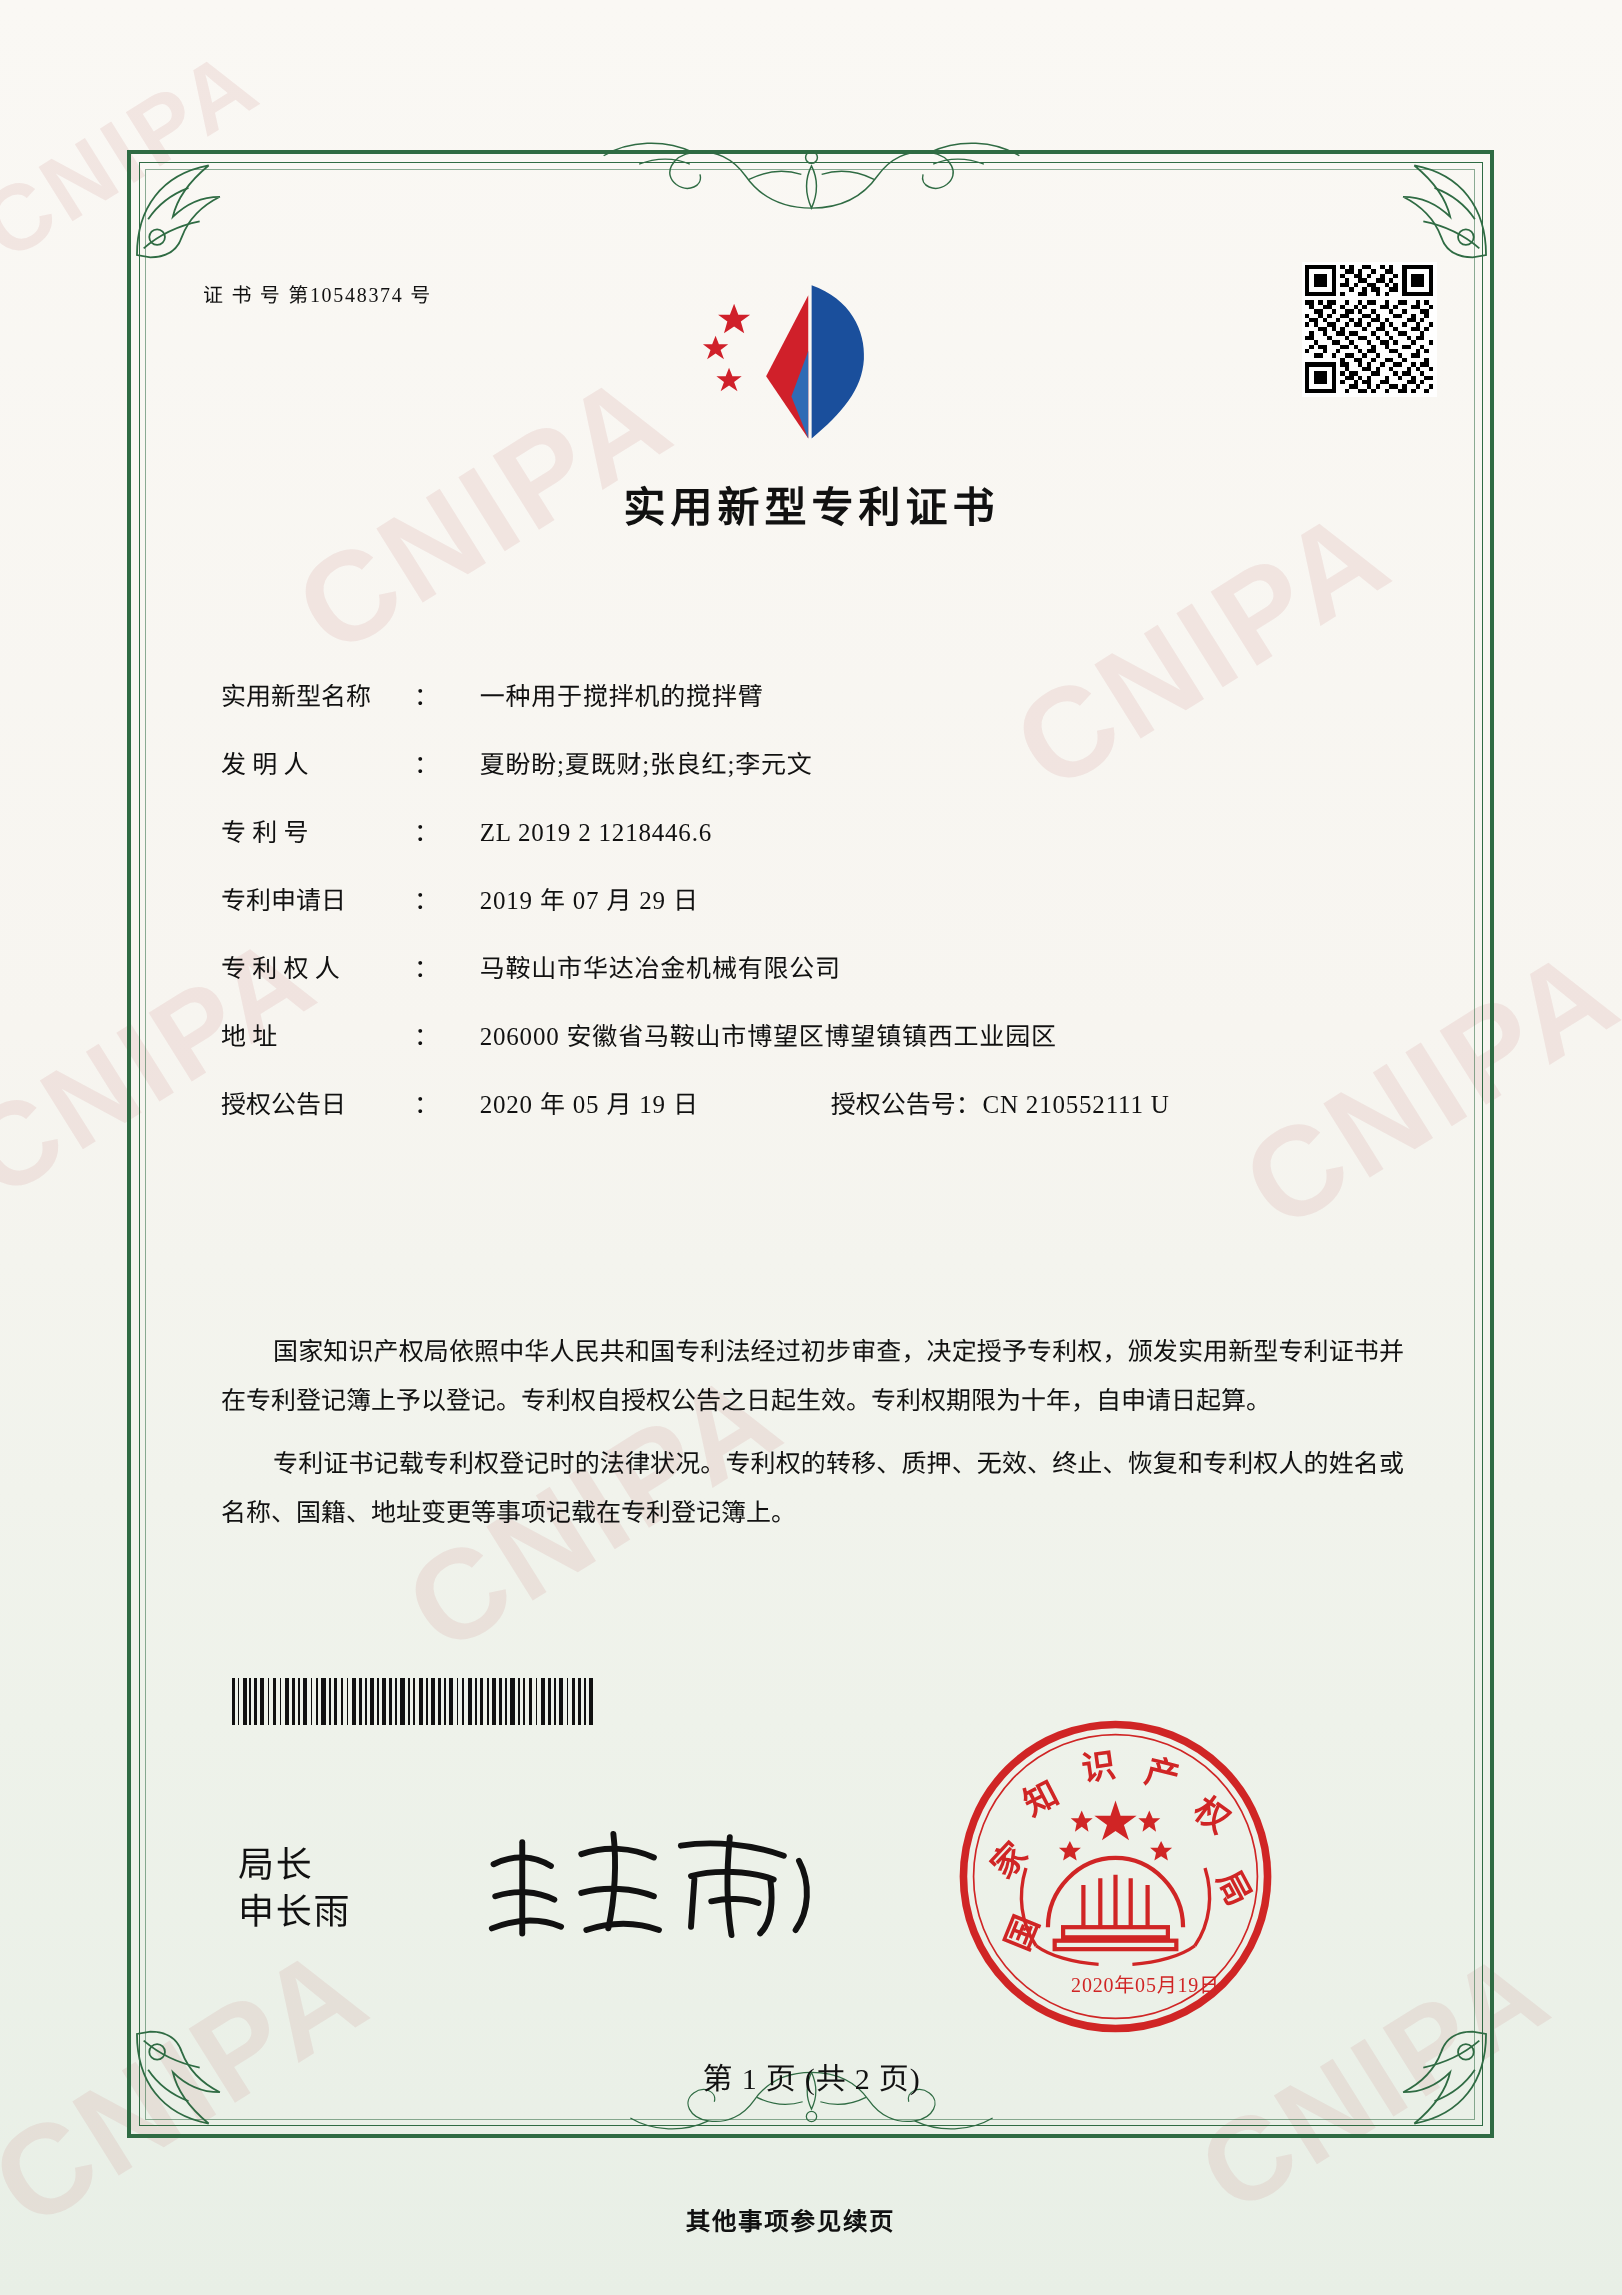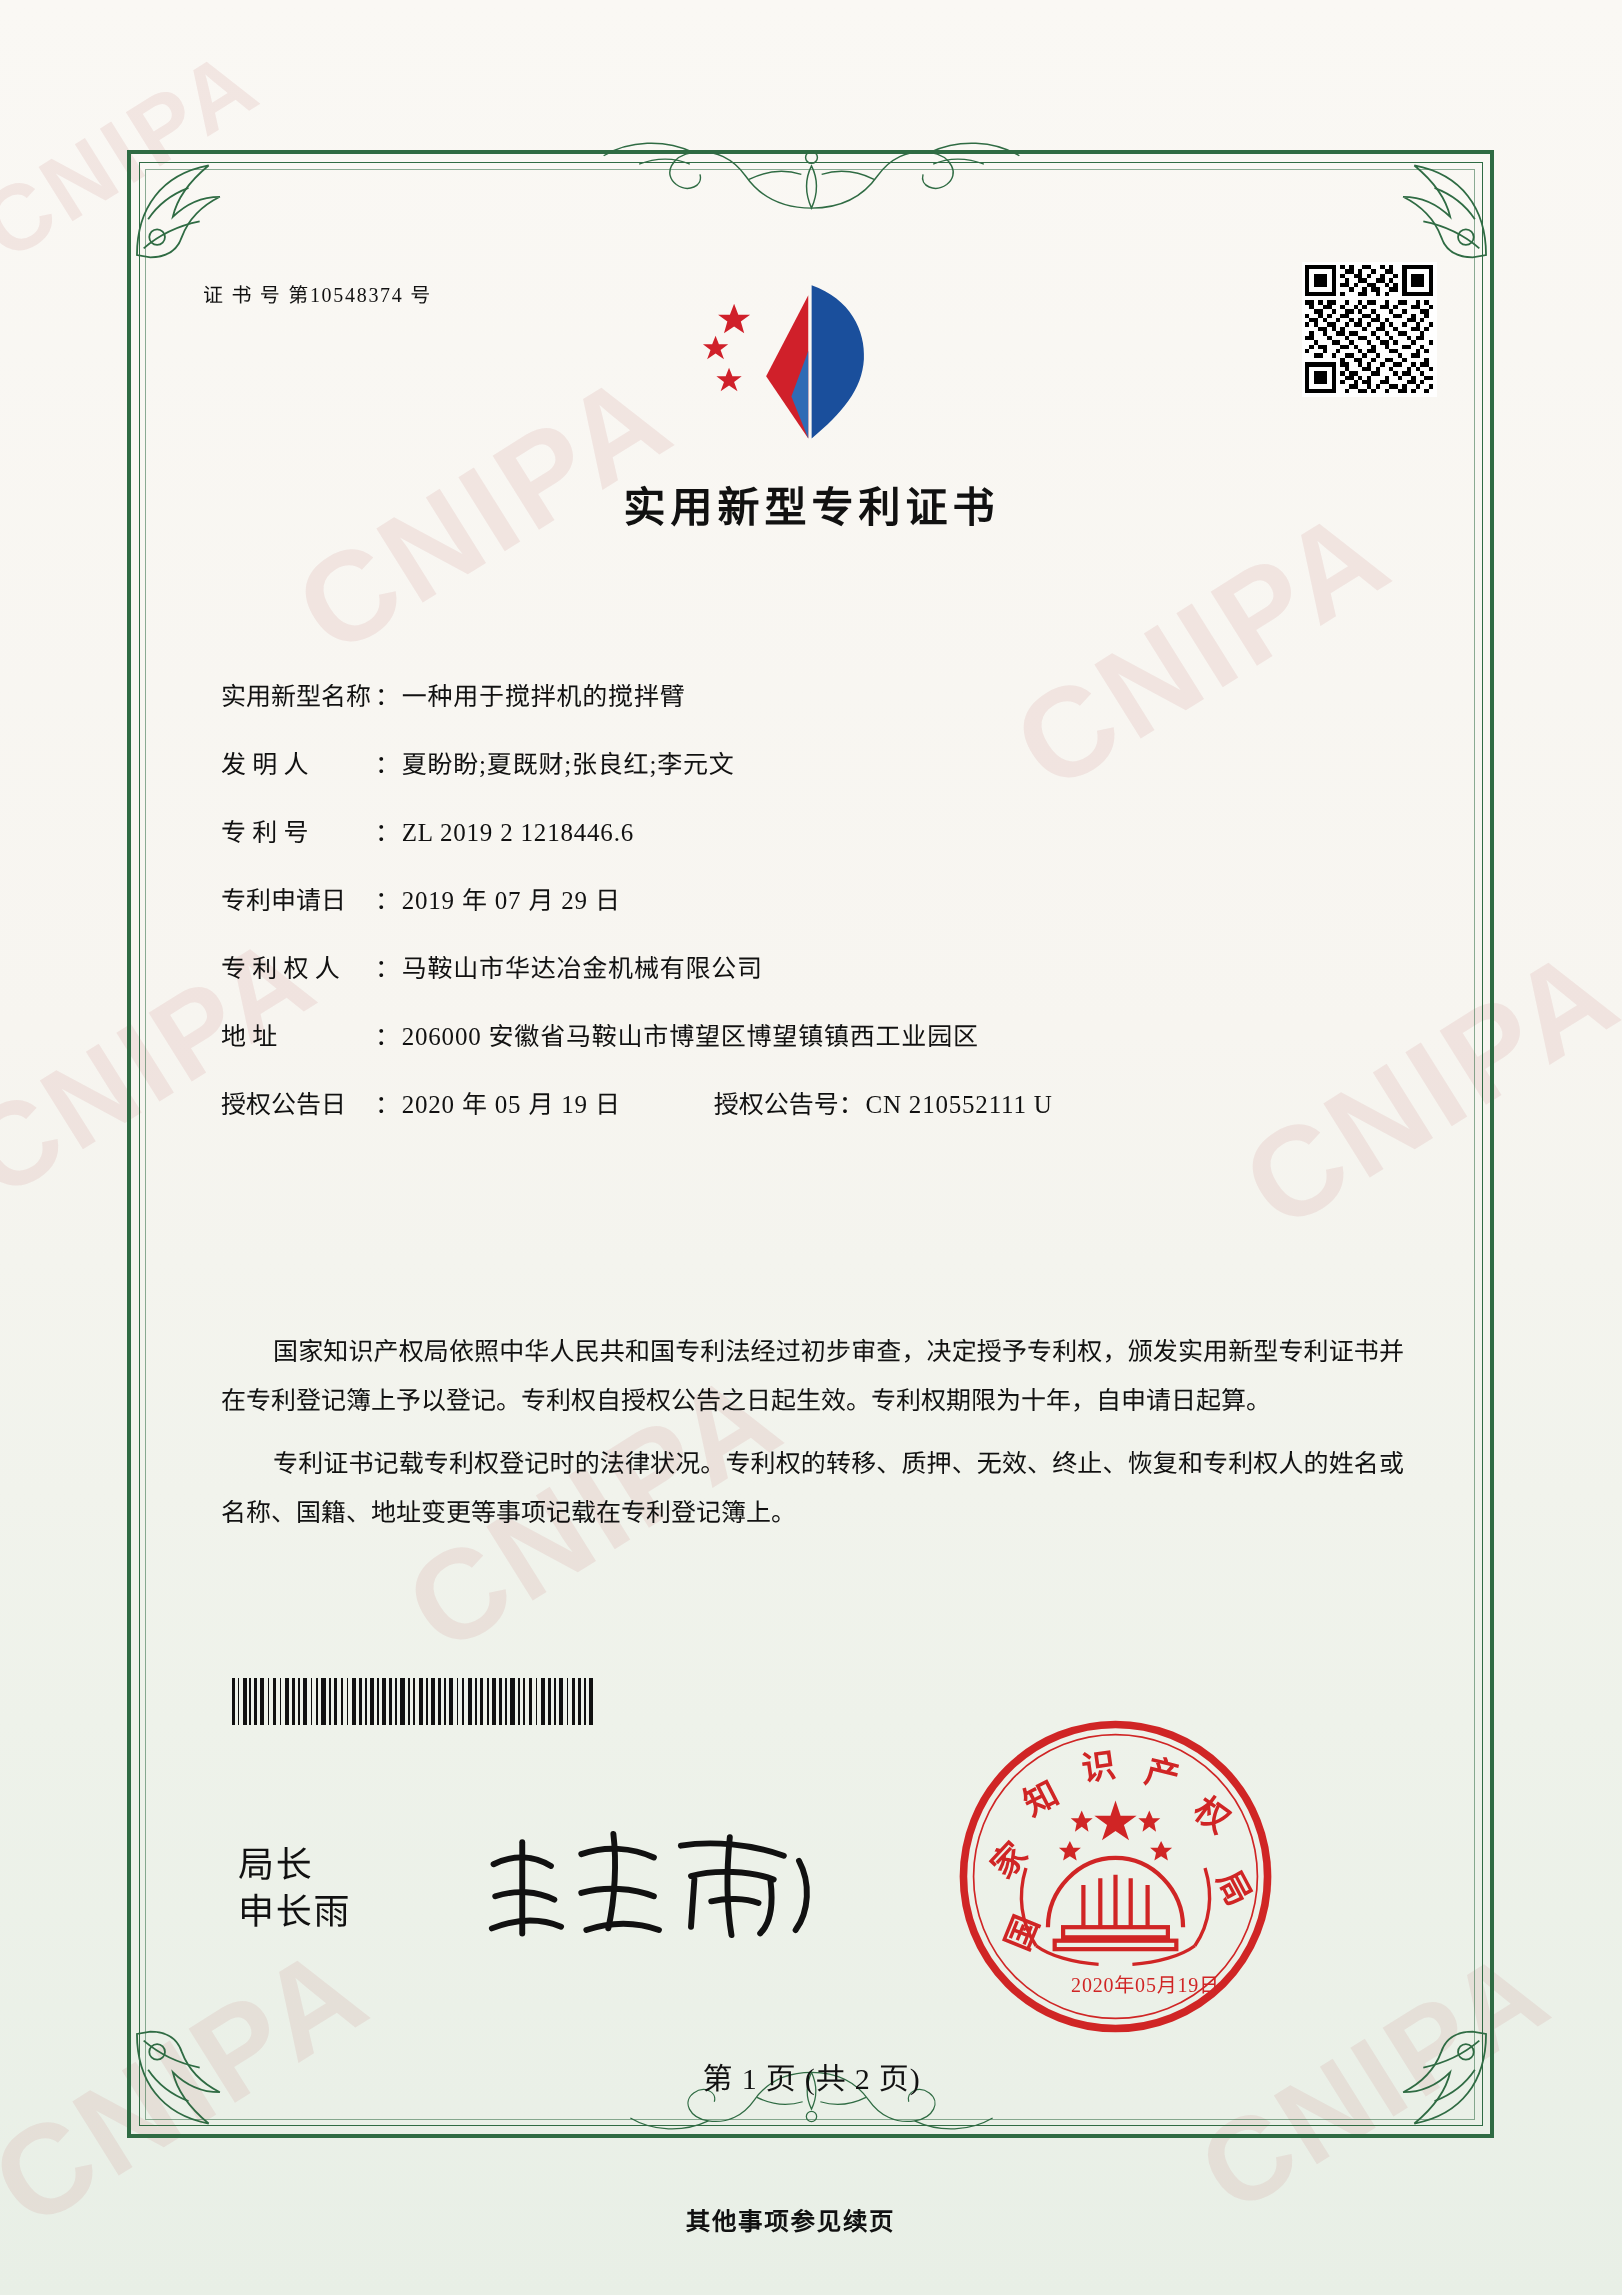--- a/index.html
+++ b/index.html
@@ -157,20 +157,21 @@
     top: 676px;
     width: 1200px;
   }
   .field-row {
     display: flex;
     align-items: baseline;
     margin-bottom: 32px;
     font-size: 25px;
     color: #111;
     white-space: nowrap;
+    gap: 39px;
   }
   .field-label {
     display: inline-block;
     min-width: 154px;
     letter-spacing: 0px;
   }
   .field-label.spread {
     display: inline-flex;
     justify-content: space-between;
     min-width: 144px;

